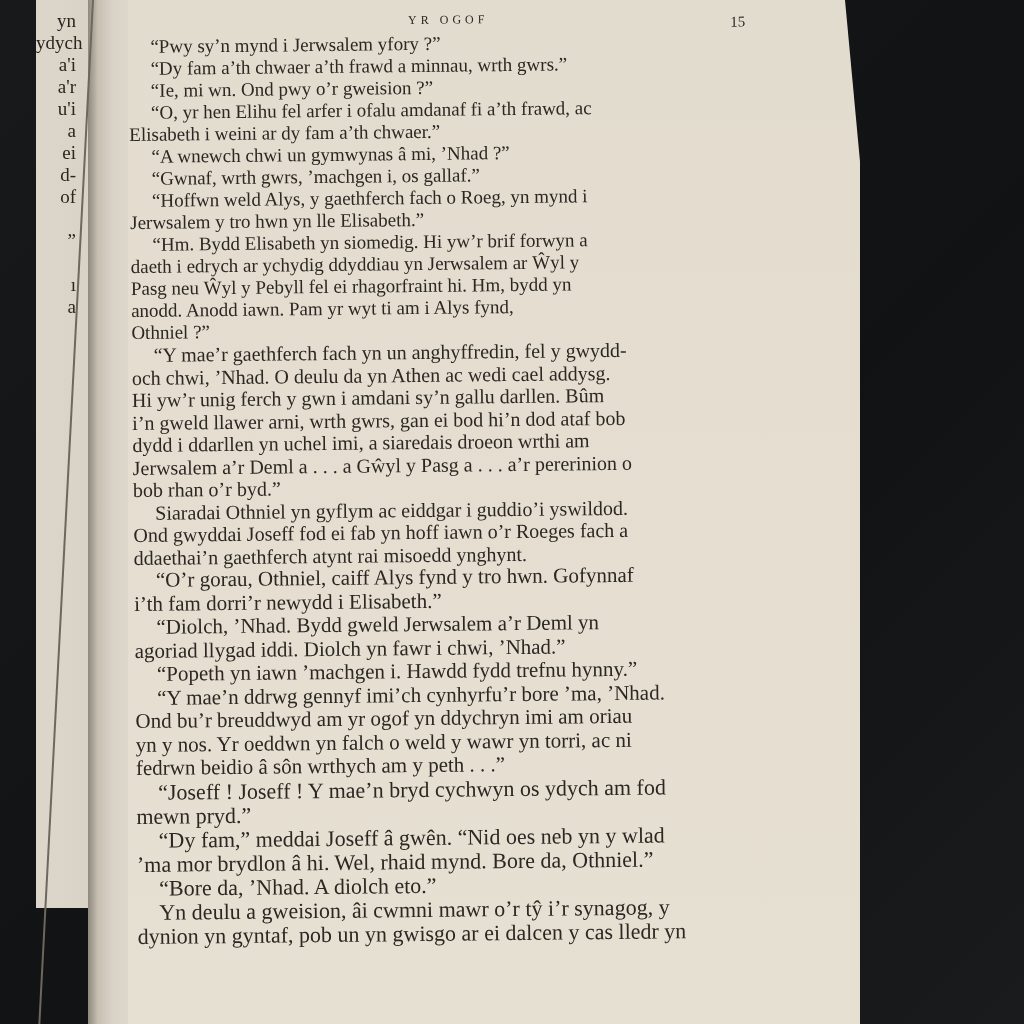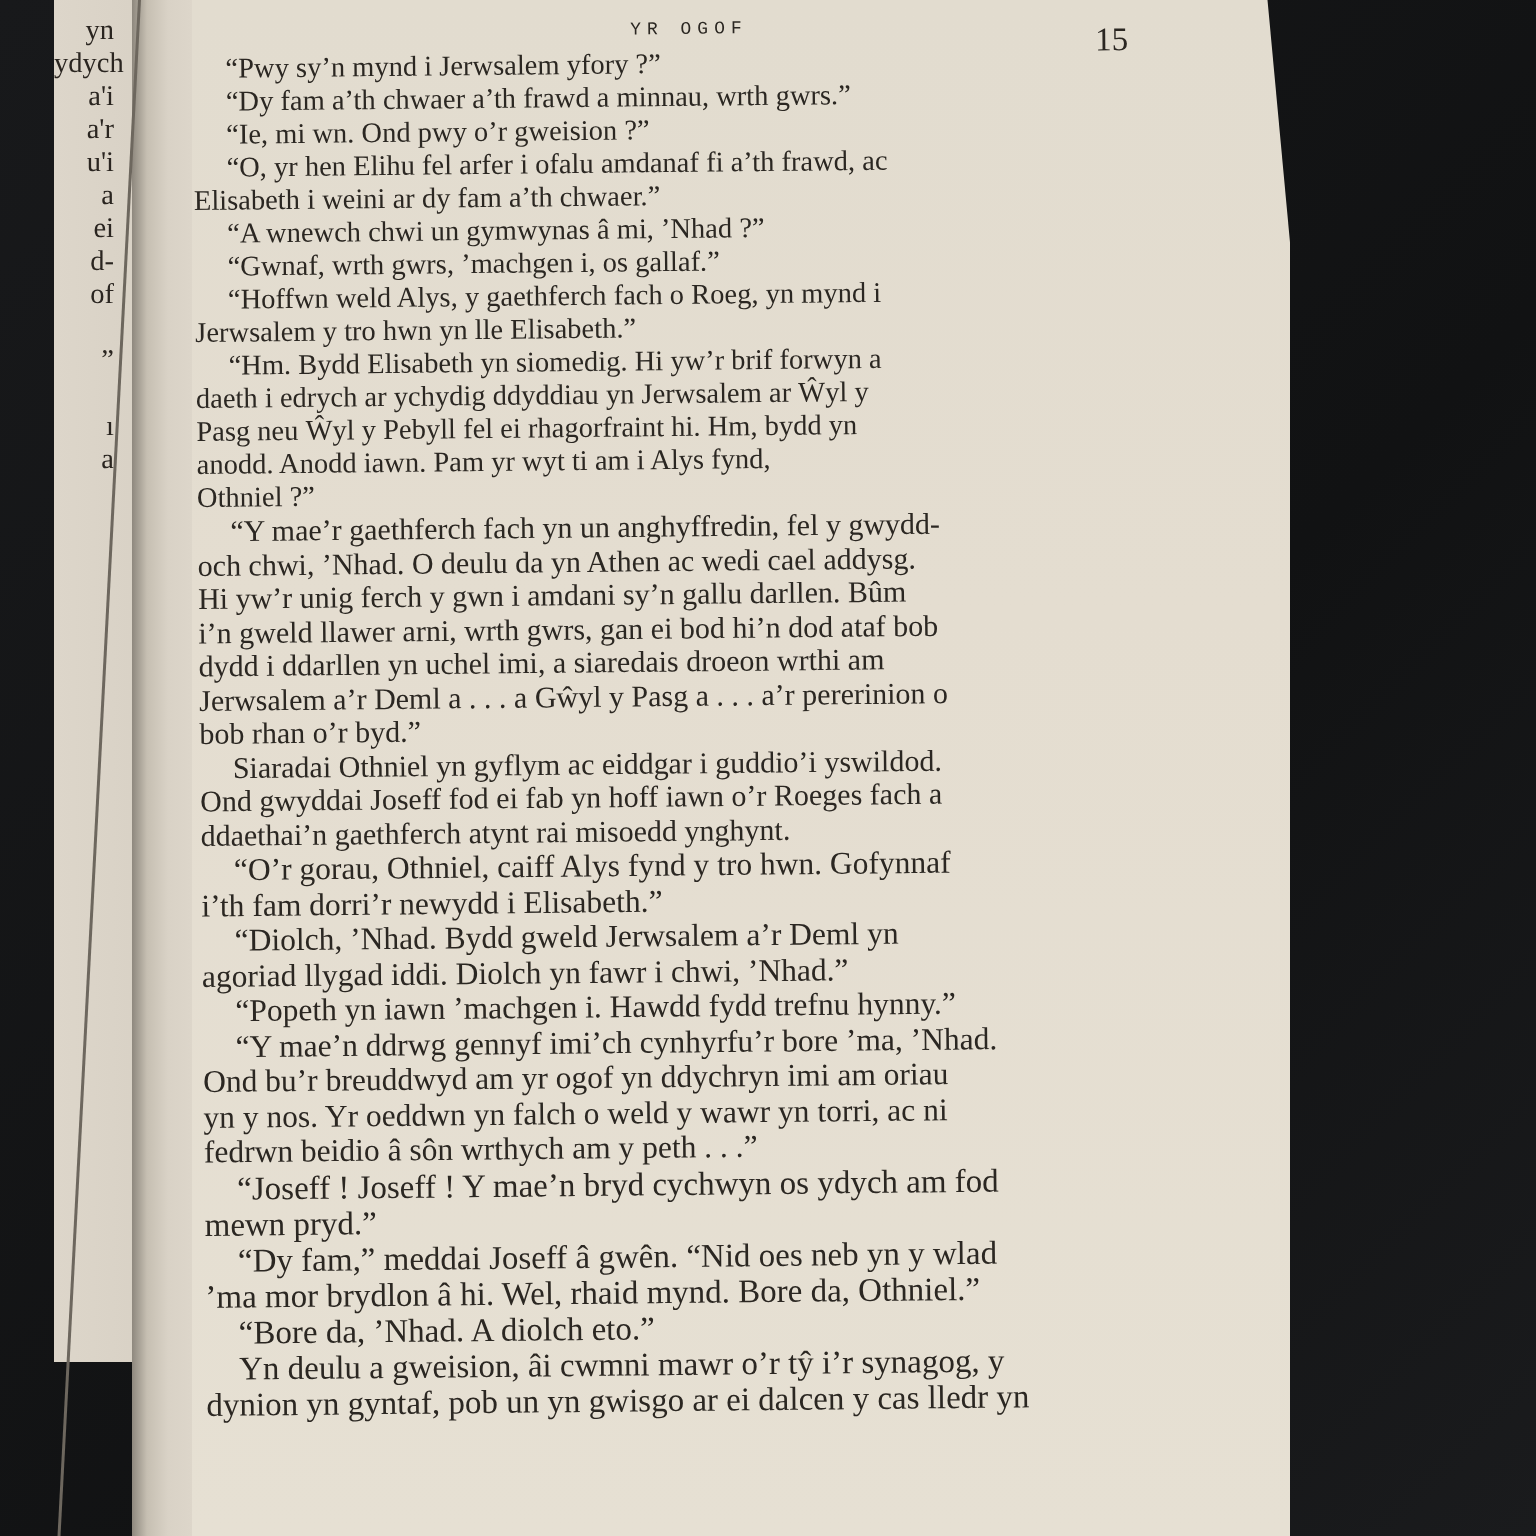--- a/index.html
+++ b/index.html
@@ -73,26 +73,26 @@
       transform-origin: top left;
     }
     .running-head {
       position: relative;
       height: 22px;
       font-size: 12px;
       letter-spacing: 4px;
     }
     .running-head .title {
       position: absolute;
-      left: 292px; top: 2px; font-family: Liberation Mono, monospace;
+      left: 280px; top: 2px;
     }
     .running-head .page-no {
       position: absolute;
       left: 602px; top: 6px;
-      font-size: 22px;
+      font-size: 15px;
       letter-spacing: 0;
     }
     .para {
       font-size: 19px;
       line-height: 22px;
       margin: 0;
     }
     .para .ln {
       display: block;
       white-space: nowrap;

